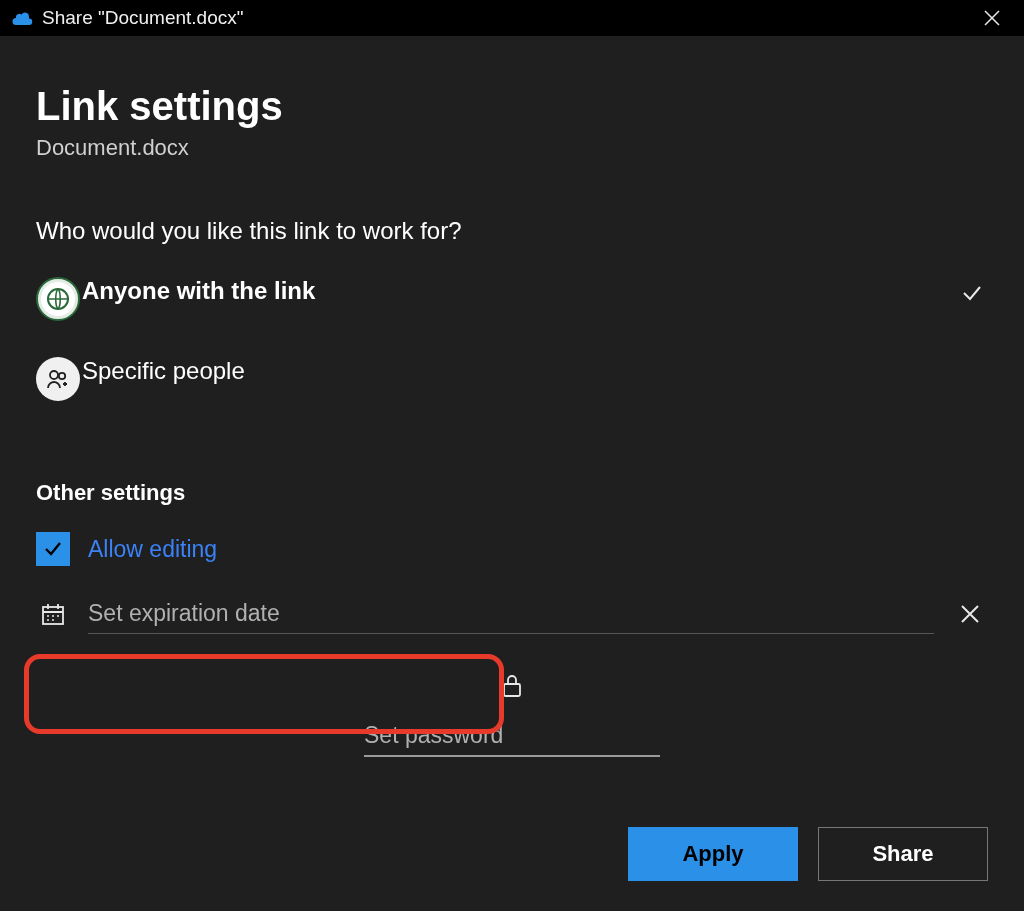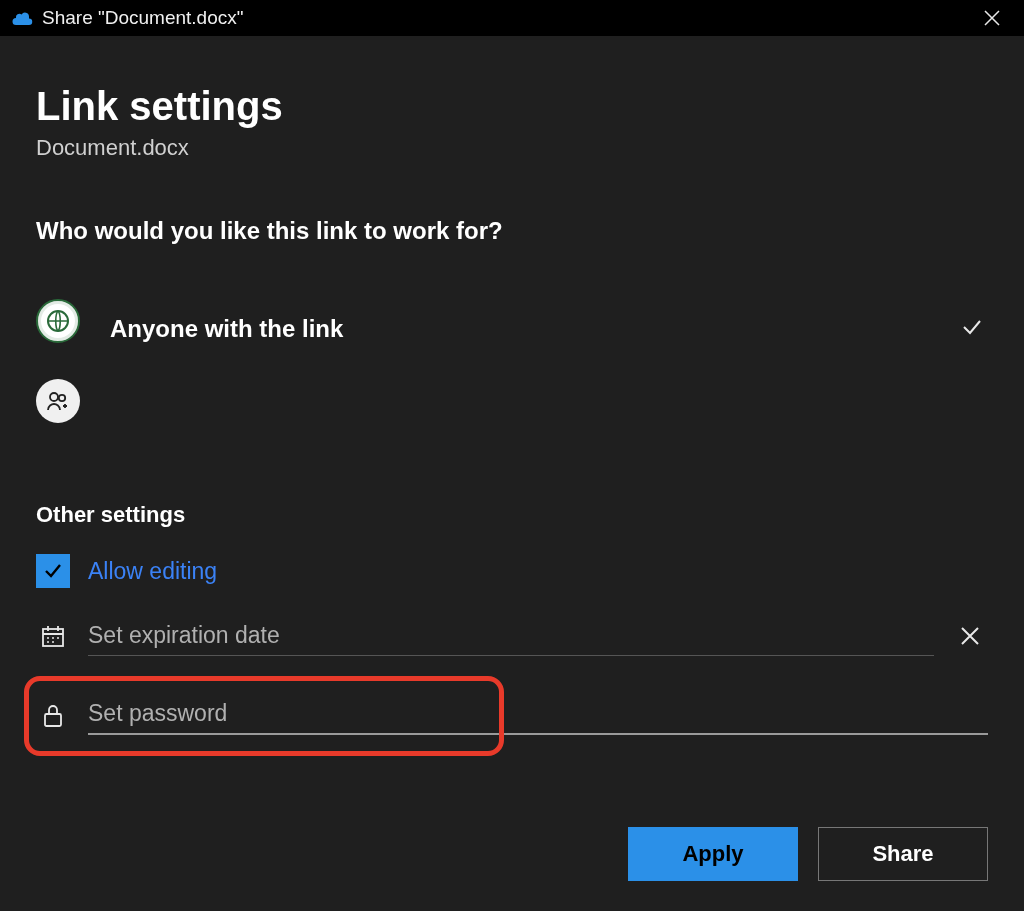--- a/index.html
+++ b/index.html
@@ -39,28 +39,28 @@
       color: #fff;
       margin-bottom: 6px;
     }
     .page-subtitle {
       font-size: 22px;
       color: #d0d0d0;
       margin-bottom: 56px;
     }
     .question {
       font-size: 24px;
-      font-weight: 700;
-      color: #fff;
-      margin-bottom: 44px;
+      font-weight: 400;
+      color: #fff;
+      margin-bottom: 22px;
     }
     .option-row {
       display: flex;
-      align-items: flex-end;
-      gap: 30px;
+      align-items: flex-start;
+      gap: 2px;
       padding: 10px 0;
       margin-bottom: 16px;
       cursor: pointer;
     }
     .circ {
       width: 44px; height: 44px;
       border-radius: 50%;
       display: flex; align-items: center; justify-content: center;
       flex-shrink: 0;
     }
@@ -194,20 +194,21 @@
 
     <div class="option-row">
       <span class="circ circ-specific">
         <svg width="26" height="26" viewBox="0 0 26 26">
             <circle cx="9" cy="9" r="4" fill="none" stroke="#222" stroke-width="1.8"></circle>
             <circle cx="17" cy="10" r="3.2" fill="none" stroke="#222" stroke-width="1.8"></circle>
             <path d="M3 22c0-4 3.5-6 6-6s6 2 6 6" fill="none" stroke="#222" stroke-width="1.8"></path>
             <path d="M20 16v4m-2-2h4" stroke="#222" stroke-width="1.8"></path>
           </svg>
       </span>
+      <span class="option-label">Specific people</span>
     </div>
 
     <div class="section-title">Other settings</div>
 
     <div class="setting-row">
       <span class="checkbox">
         <svg width="20" height="20" viewBox="0 0 20 20">
             <path d="M3 10 L8 15 L17 4" stroke="#000" stroke-width="2.4" fill="none"></path>
           </svg>
       </span>
@@ -223,21 +224,21 @@
           </svg>
       </span>
       <input class="input-like" type="text" style="border-bottom: 1px solid rgb(85, 85, 85);" placeholder="Set expiration date">
       <span class="clear-x">
         <svg width="18" height="18" viewBox="0 0 18 18">
             <path d="M1 1 L17 17 M17 1 L1 17" stroke="#e8e8e8" stroke-width="2"></path>
           </svg>
       </span>
     </div>
 
-    <div class="setting-row" style="margin-top:10px;">
+    <div class="setting-row" style="margin-top:10px;flex-direction:column;">
       <div class="highlight-box"></div>
       <span class="icon-col">
         <svg width="24" height="26" viewBox="0 0 24 26">
             <rect x="4" y="12" width="16" height="12" rx="1.5" fill="none" stroke="#e8e8e8" stroke-width="1.8"></rect>
             <path d="M8 12V8a4 4 0 0 1 8 0v4" fill="none" stroke="#e8e8e8" stroke-width="1.8"></path>
           </svg>
       </span>
       <input class="input-like" type="text" placeholder="Set password" style="">
     </div>
   </div>

